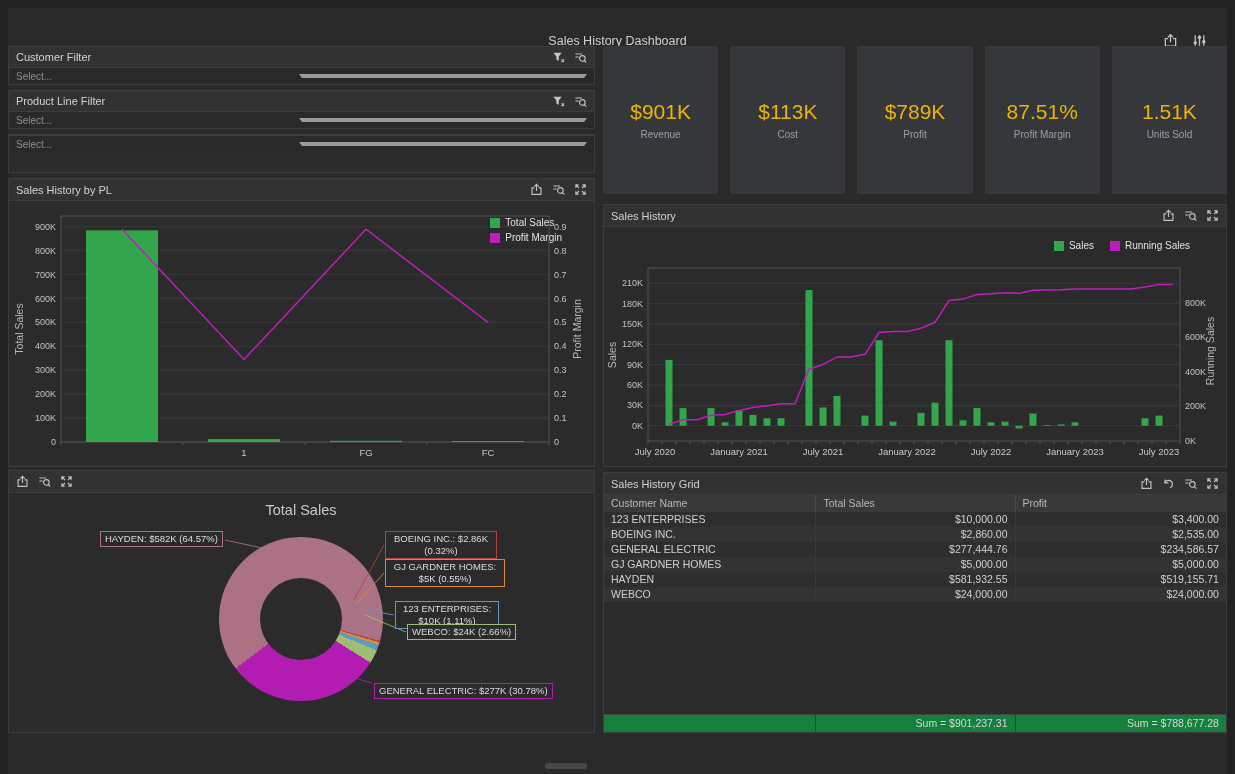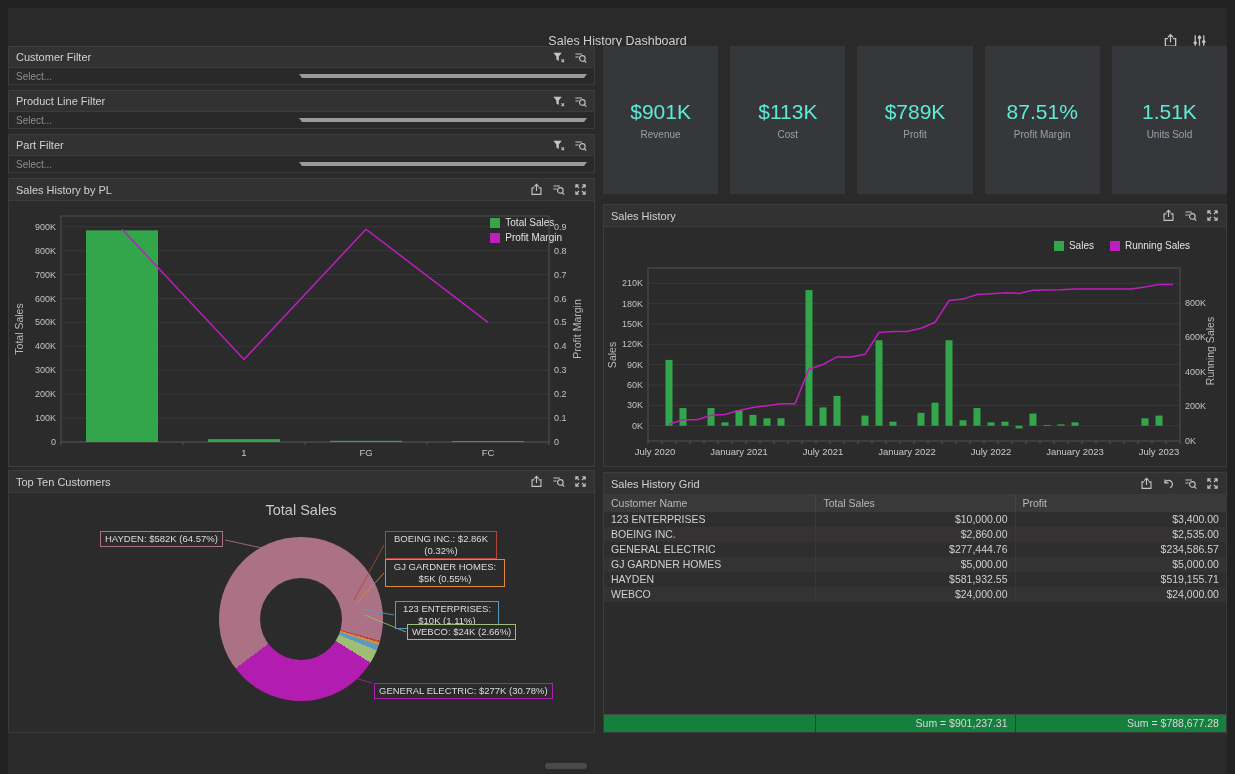--- a/index.html
+++ b/index.html
@@ -22,21 +22,21 @@
   
   .fpanel{position:absolute;left:0;width:587px;height:39px;background:#2c2b2b;border:1px solid #3d3c3c;box-sizing:border-box;}
   .fheader{height:20px;background:#333232;display:flex;align-items:center;padding:0 7px;}
   .ftitle{flex:1;font-size:11px;color:#d2d2d2;}
   .fselect{height:16px;border-top:1px solid #3d3c3c;background:#2a2929;display:flex;align-items:center;padding:0 7px;cursor:pointer;}
   .fselect span{flex:1;font-size:10px;color:#8f8f8f;}
   .caret{width:0;height:0;border-left:3.5px solid transparent;border-right:3.5px solid transparent;border-top:4px solid #9a9a9a;}
   
   #kpis{position:absolute;left:595px;top:38px;width:624px;height:148px;display:flex;gap:12px;}
   .kpi{flex:1;background:#36373a;display:flex;flex-direction:column;align-items:center;justify-content:center;}
-  .kpi .val{font-size:21px;color:#5eead4;}
+  .kpi .val{font-size:21px;color:#eab308;}
   .kpi .lbl{font-size:10px;color:#9aa0a6;margin-top:5px;}
   
   svg text{font-family:"Liberation Sans",sans-serif;}
   .tick{font-size:9px;fill:#c2c2c2;}
   .xtick{font-size:9.5px;fill:#c8c8c8;}
   .atitle{font-size:10.5px;fill:#b8b8b8;}
   .legend{position:absolute;display:flex;font-size:10px;color:#e2e2e2;}
   .legend.vert{flex-direction:column;gap:4px;}
   .legend.horiz{flex-direction:row;gap:16px;}
   .legend .li{display:flex;align-items:center;gap:5px;white-space:nowrap;}
@@ -136,38 +136,20 @@
         </span>
       </div>
     </div>
     <div class="fselect">
       <span>Select...</span>
       <span class="caret"></span>
     </div>
   </div>
 
   <div class="fpanel" style="top:126px">
-    <div class="fheader">
-      <span class="ftitle">Part Filter</span>
-      <div class="picons">
-        <span class="icon">
-          <svg viewBox="0 0 14 14">
-                <path d="M1.5 2 H10.5 L7.3 6 V10.8 L4.7 9.2 V6 Z" fill="currentColor"></path>
-                <path d="M10.2 9 L13 12 M13 9 L10.2 12" stroke="currentColor" stroke-width="1.1"></path>
-              </svg>
-        </span>
-        <span class="icon">
-          <svg viewBox="0 0 14 14" fill="none" stroke="currentColor" stroke-width="1.2">
-                <path d="M1.5 3.2 H8.5 M1.5 6.4 H5"></path>
-                <circle cx="9" cy="8" r="3"></circle>
-                <path d="M11.2 10.4 L13.2 12.6"></path>
-              </svg>
-        </span>
-      </div>
-    </div>
     <div class="fselect">
       <span>Select...</span>
       <span class="caret"></span>
     </div>
   </div>
 
   <div id="kpis">
     <div class="kpi">
       <div class="val">$901K</div>
       <div class="lbl">Revenue</div>
@@ -276,21 +258,20 @@
             <div class="li">
               <span class="sq" style="background: rgb(189, 30, 189);"></span>
               <span>Profit Margin</span>
             </div>
           </div>
     </div>
   </div>
 
   <div class="panel" style="left:0;top:462px;width:587px;height:263px">
     <div class="pheader">
-      <span class="ptitle">Top Ten Customers</span>
       <div class="picons">
         <span class="icon">
               <svg viewBox="0 0 14 14" fill="none" stroke="currentColor" stroke-width="1.2">
                 <path d="M4.6 5.2 H2.2 V12.2 H11.8 V5.2 H9.4"></path>
                 <path d="M7 8.6 V1.6 M4.6 3.9 L7 1.5 L9.4 3.9"></path>
               </svg>
             </span>
         <span class="icon">
               <svg viewBox="0 0 14 14" fill="none" stroke="currentColor" stroke-width="1.2">
                 <path d="M1.5 3.2 H8.5 M1.5 6.4 H5"></path>

